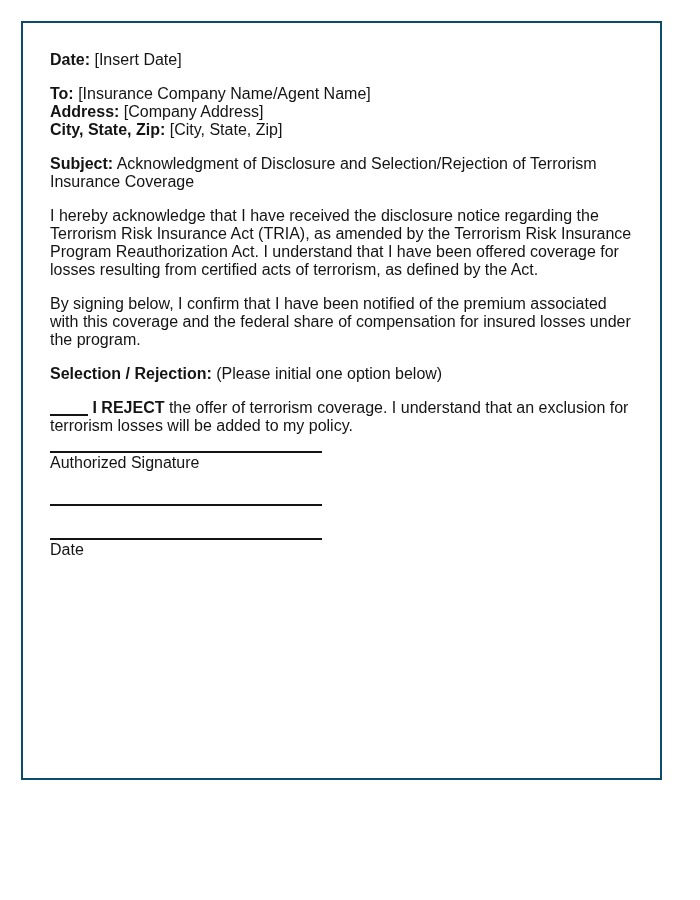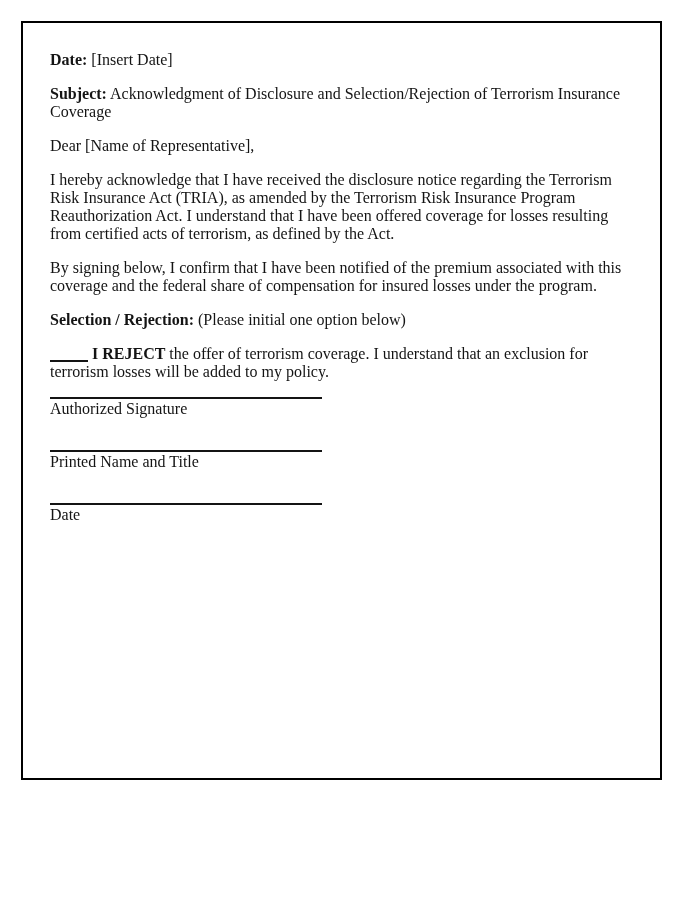--- a/index.html
+++ b/index.html
@@ -14,23 +14,23 @@
     background: #ffffff;
     overflow: hidden;
   }
   .letter {
     position: absolute;
     left: 21px;
     top: 21px;
     width: 641px;
     height: 759px;
     box-sizing: border-box;
-    border: 2px solid #000000;
+    border: 2px solid #0c4a6e;
     padding: 28px 27px 20px 27px;
-    font-family: Liberation Serif, serif;
+    font-family: Liberation Sans, sans-serif;
     font-size: 16px;
     line-height: 18px;
     color: #141414;
     background: #ffffff;
   }
   .letter p {
     margin: 0 0 16px 0;
   }
   .b {
     font-weight: bold;
@@ -56,44 +56,47 @@
   }
 </style>
 </head>
 <body>
 
 <div class="page">
   <div class="letter">
 
     <p><span class="b">Date:</span> <span>[Insert Date]</span></p>
 
+    <p>
+      <span class="b">To:</span> <span>[Insurance Company Name/Agent Name]</span><br>
+      <span class="b">Address:</span> <span>[Company Address]</span><br>
+      <span class="b">City, State, Zip:</span> <span>[City, State, Zip]</span>
+    </p>
 
     <p><span class="b">Subject:</span> <span>Acknowledgment of Disclosure and Selection/Rejection of Terrorism Insurance Coverage</span></p>
 
 
-    <p>Dear [Name of Representative],</p>
 
     <p>I hereby acknowledge that I have received the disclosure notice regarding the Terrorism Risk Insurance Act (TRIA), as amended by the Terrorism Risk Insurance Program Reauthorization Act. I understand that I have been offered coverage for losses resulting from certified acts of terrorism, as defined by the Act.</p>
 
     <p>By signing below, I confirm that I have been notified of the premium associated with this coverage and the federal share of compensation for insured losses under the program.</p>
 
     <p><span class="b">Selection / Rejection:</span> <span>(Please initial one option below)</span></p>
 
 
     <p><span class="blank"></span> <span class="b">I REJECT</span> <span>the offer of terrorism coverage. I understand that an exclusion for terrorism losses will be added to my policy.</span></p>
 
 
     <div class="sig-group">
       <div class="sig-line"></div>
       <div>Authorized Signature</div>
     </div>
 
     <div class="sig-group">
       <div class="sig-line"></div>
-      <div>Printed Name and Title</div>
     </div>
 
     <div class="sig-group">
       <div class="sig-line"></div>
       <div>Date</div>
     </div>
 
   </div>
 </div>
 

